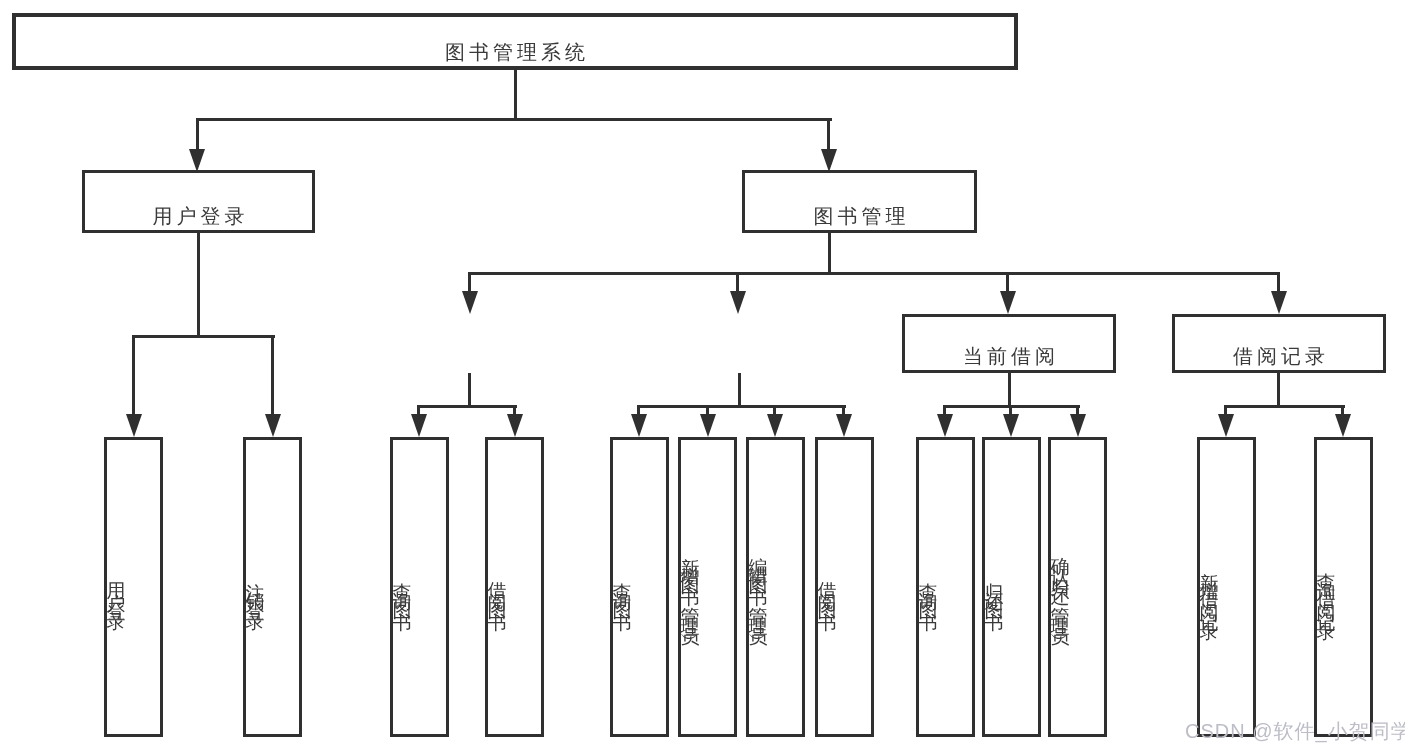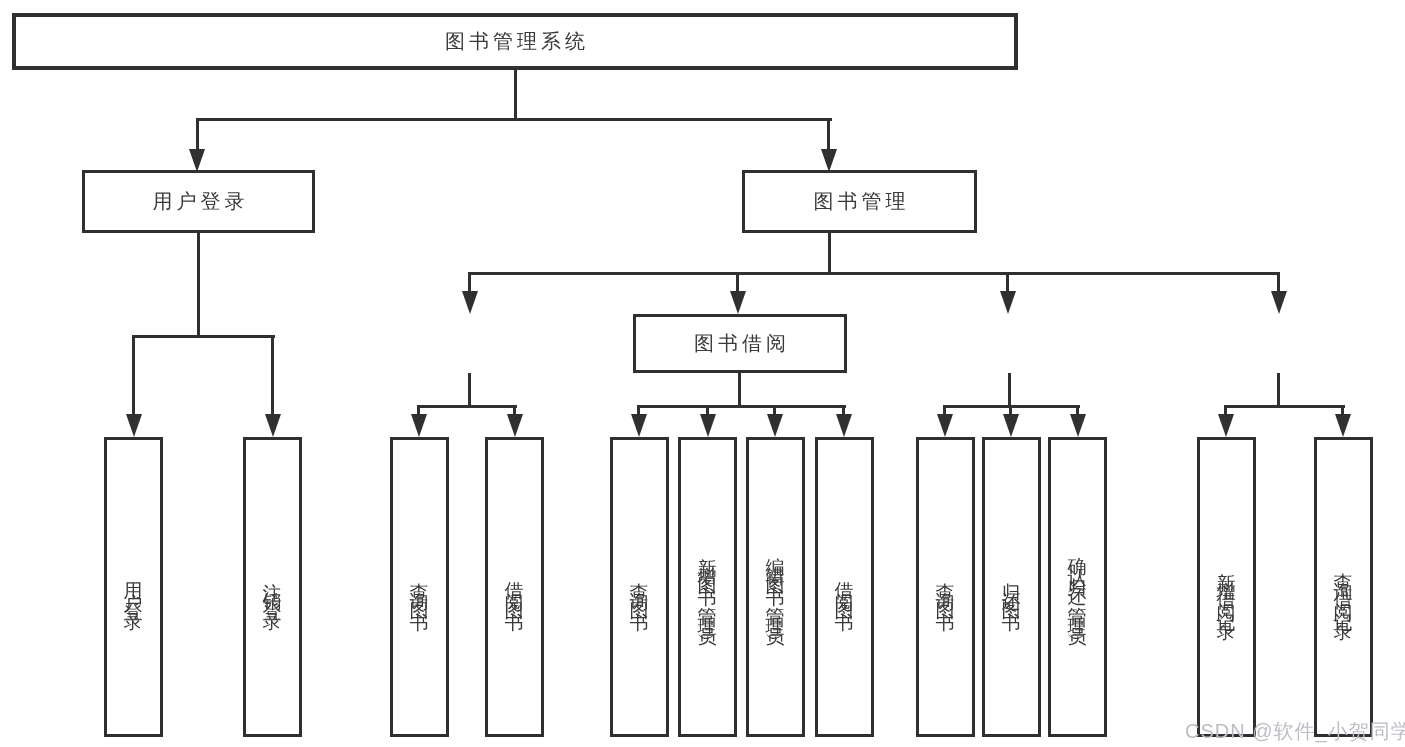--- a/index.html
+++ b/index.html
@@ -10,21 +10,21 @@
   }
   html,body{margin:0;padding:0;background:var(--background);}
   #stage{
     position:relative;width:1405px;height:747px;background:var(--background);
     font-family:"Liberation Sans","DejaVu Sans",sans-serif;
     overflow:hidden;
   }
   .box{
     position:absolute;box-sizing:border-box;background:#fff;
     border:3px solid var(--line);color:var(--text);
-    display:flex;align-items:center;justify-content:center;
+    display:flex;align-items:flex-end;justify-content:center;
   }
   .hbox{font-size:20px;letter-spacing:4px;text-indent:4px;}
   .root{border-width:4px;}
   .vbox{
     writing-mode:vertical-rl;text-orientation:mixed;
     font-size:19px;letter-spacing:10px;line-height:1;
     padding:12px 0;
   }
   .hline{position:absolute;height:3px;background:var(--line);}
   .vline{position:absolute;width:3px;background:var(--line);}
@@ -72,22 +72,25 @@
   <div class="hline" style="left:468px;top:272px;width:812px"></div>
   <div class="vline" style="left:468px;top:272px;height:22px"></div>
   <div class="arrow" style="left:462px;top:291px"></div>
   <div class="vline" style="left:736px;top:272px;height:22px"></div>
   <div class="arrow" style="left:730px;top:291px"></div>
   <div class="vline" style="left:1006px;top:272px;height:22px"></div>
   <div class="arrow" style="left:1000px;top:291px"></div>
   <div class="vline" style="left:1277px;top:272px;height:22px"></div>
   <div class="arrow" style="left:1271px;top:291px"></div>
 
-  <div class="box hbox" style="left:633px;top:314px;width:214px;height:59px">
-    <span>图书借阅</span>
+  <div class="box hbox" style="left:902px;top:314px;width:214px;height:59px">
+    <span>当前借阅</span>
+  </div>
+  <div class="box hbox" style="left:1172px;top:314px;width:214px;height:59px">
+    <span>借阅记录</span>
   </div>
 
   <div class="vline" style="left:468px;top:373px;height:32px"></div>
   <div class="hline" style="left:417px;top:405px;width:100px"></div>
   <div class="vline" style="left:417px;top:405px;height:12px"></div>
   <div class="arrow" style="left:411px;top:414px"></div>
   <div class="vline" style="left:513px;top:405px;height:12px"></div>
   <div class="arrow" style="left:507px;top:414px"></div>
 
   <div class="vline" style="left:738px;top:373px;height:32px"></div>

